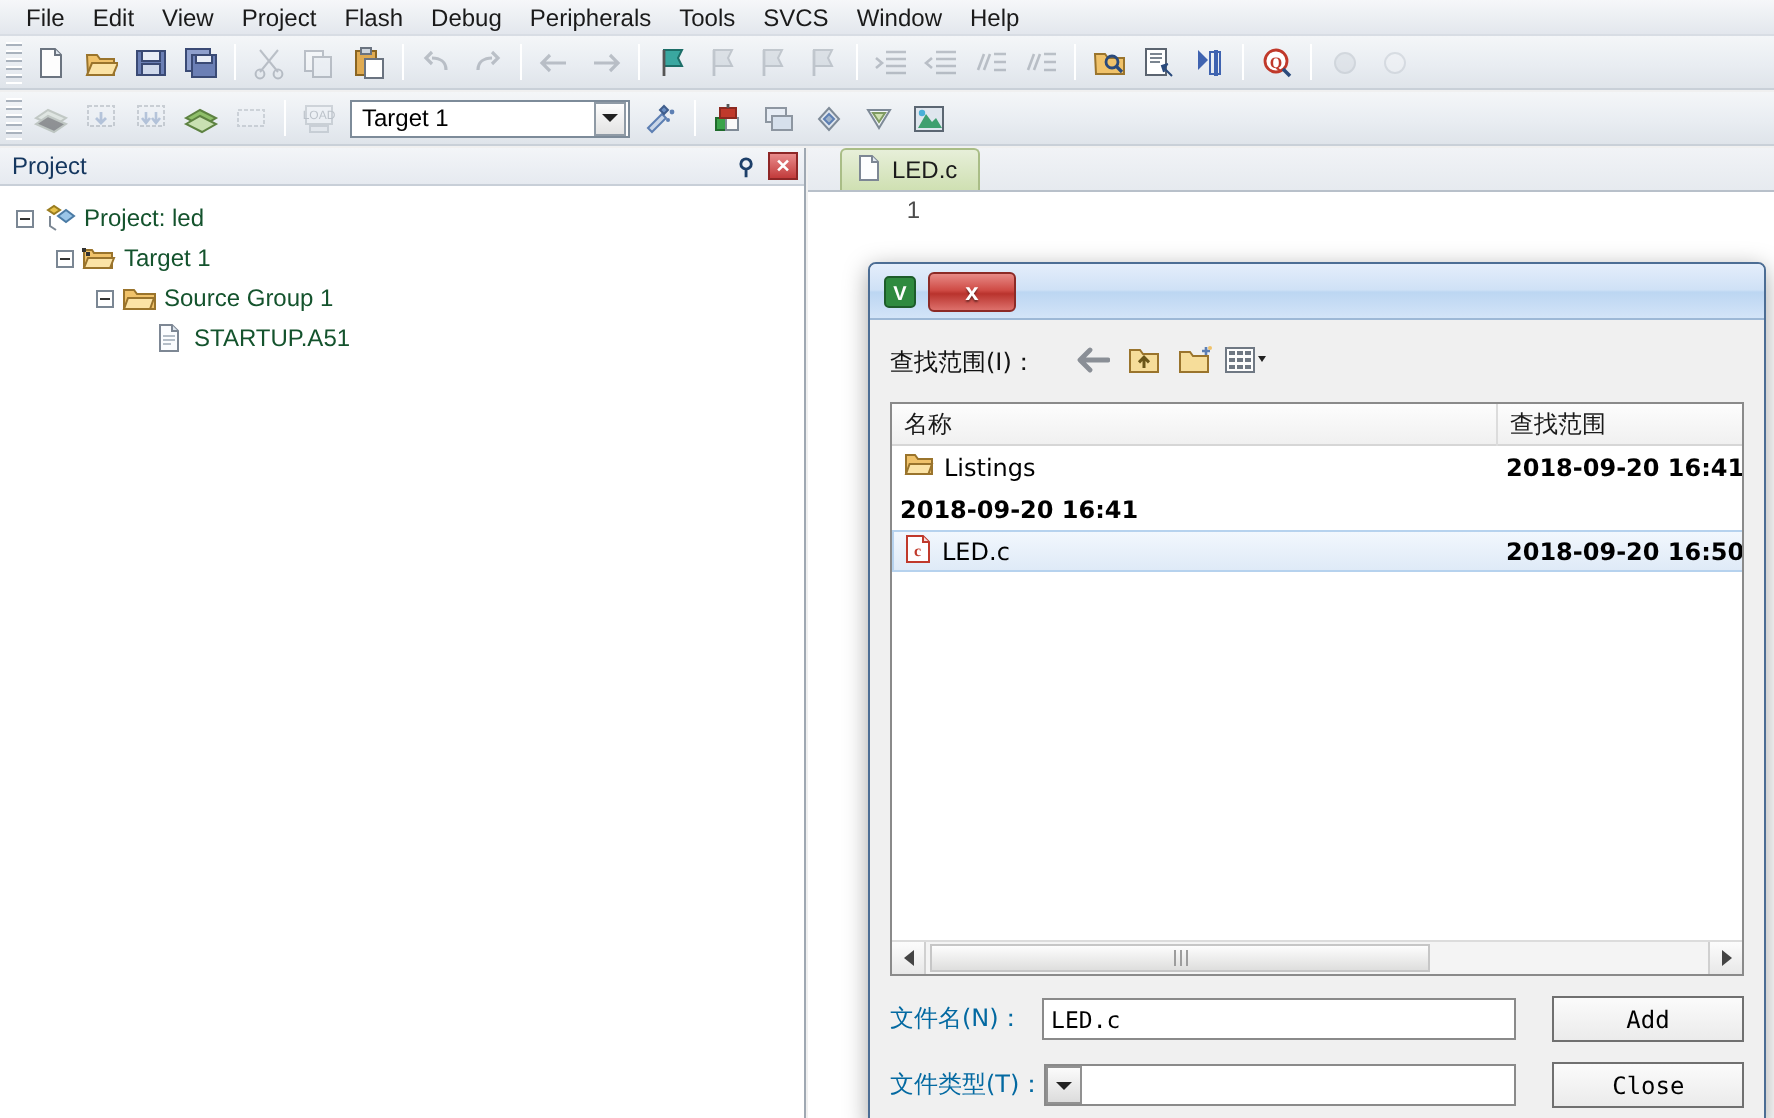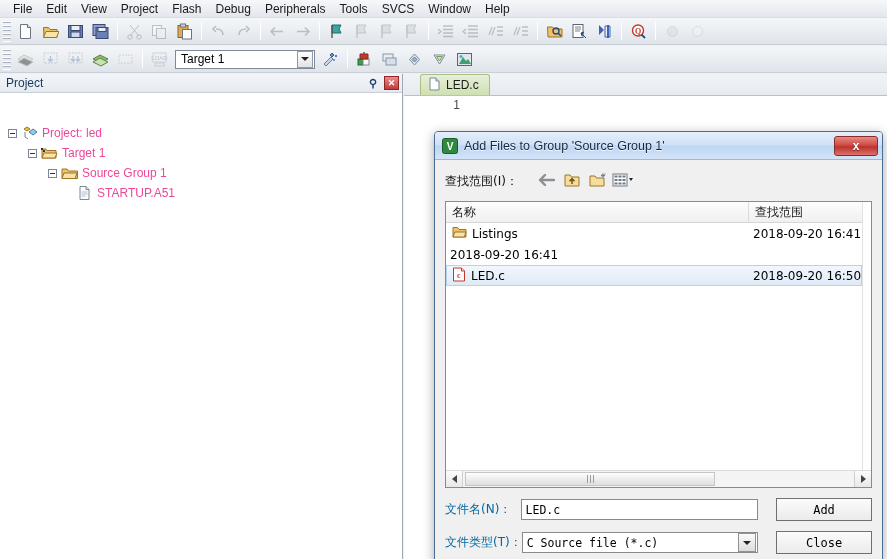--- a/index.html
+++ b/index.html
@@ -103,21 +103,21 @@
     width: 14px; height: 15px; display:flex; align-items:center; justify-content:center;
     font-size: 11px; color: #1d3f69; font-weight: bold;
   }
   .panel-close {
     width: 15px; height: 14px; margin-left: 4px;
     background: linear-gradient(to bottom,#e98b8b,#c23b3b);
     border: 1px solid #8e2626;
     color: #fff; font-size: 9px; font-weight: bold;
     display: flex; align-items: center; justify-content: center;
   }
-  .tree { padding: 6px 0 0 8px; font-size: 12px; color: #ec4899; margin-top: 24px; }
+  .tree { padding: 6px 0 0 8px; font-size: 12px; color: #14532d; }
   .trow {
     display: flex; align-items: center; height: 20px;
     white-space: nowrap;
   }
   .tbox {
     width: 9px; height: 9px; border: 1px solid #7b8794; background: #fff;
     margin-right: 4px; position: relative; flex: 0 0 auto;
   }
   .tbox::before {
     content: ""; position: absolute; left: 1px; top: 3px;
@@ -262,21 +262,21 @@
     border: 1px solid #b6d2ee;
   }
   .frow .fname {
     width: 303px; display: flex; align-items: center;
     font-family: "DejaVu Sans", sans-serif; font-size: 12px; color: #000;
     padding-left: 5px; white-space: nowrap;
   }
   .frow .fname .ic { margin-right: 5px; flex: 0 0 auto; }
   .frow .fdate {
     flex: 1; font-family: "DejaVu Sans", sans-serif; font-size: 12px; color: #000;
-    padding-left: 3px; white-space: nowrap;
+    padding-left: 3px; white-space: nowrap; font-weight: bold;
   }
   .hscroll {
     height: 17px; display: flex; align-items: stretch;
     background: #f0f0f0; border-top: 1px solid #dcdcdc;
   }
   .hsbtn {
     width: 17px; background: linear-gradient(to bottom,#fcfcfc,#e8e8e8);
     border-right: 1px solid #d0d0d0;
     display: flex; align-items: center; justify-content: center;
   }
@@ -721,21 +721,20 @@
 
   <div class="dialog">
 
     <div class="dlg-title">
       <span class="dlg-icon">
         <svg width="16" height="16" viewBox="0 0 16 16">
             <rect x="0.5" y="0.5" width="15" height="15" rx="2" fill="#2f8a3f" stroke="#1d5c2a"></rect>
             <text x="8" y="12" font-size="10" fill="#ffffff" text-anchor="middle" font-family="sans-serif" font-weight="bold">V</text>
           </svg>
       </span>
-      <div class="dlg-title-text">Add Files to Group 'Source Group 1'</div>
       <div class="dlg-close">x</div>
     </div>
 
     <div class="dlg-body">
 
       <div class="lookin-row">
         <div class="cn-label" id="label-lookin">查找范围(I)：</div>
 
         <div class="navbtns">
           <div class="navbtn">
@@ -846,21 +845,20 @@
 
       <div class="field-row">
         <div class="field-label">文件名(N)：</div>
         <div class="txtinput">LED.c</div>
         <div class="dlgbtn">Add</div>
       </div>
 
       <div class="field-row">
         <div class="field-label">文件类型(T)：</div>
         <div class="selcombo">
-          <div class="txt">C Source file (*.c)</div>
           <div class="arrow">
               <span class="caret"></span>
             </div>
         </div>
         <div class="dlgbtn">Close</div>
       </div>
 
     </div>
   </div>
 

